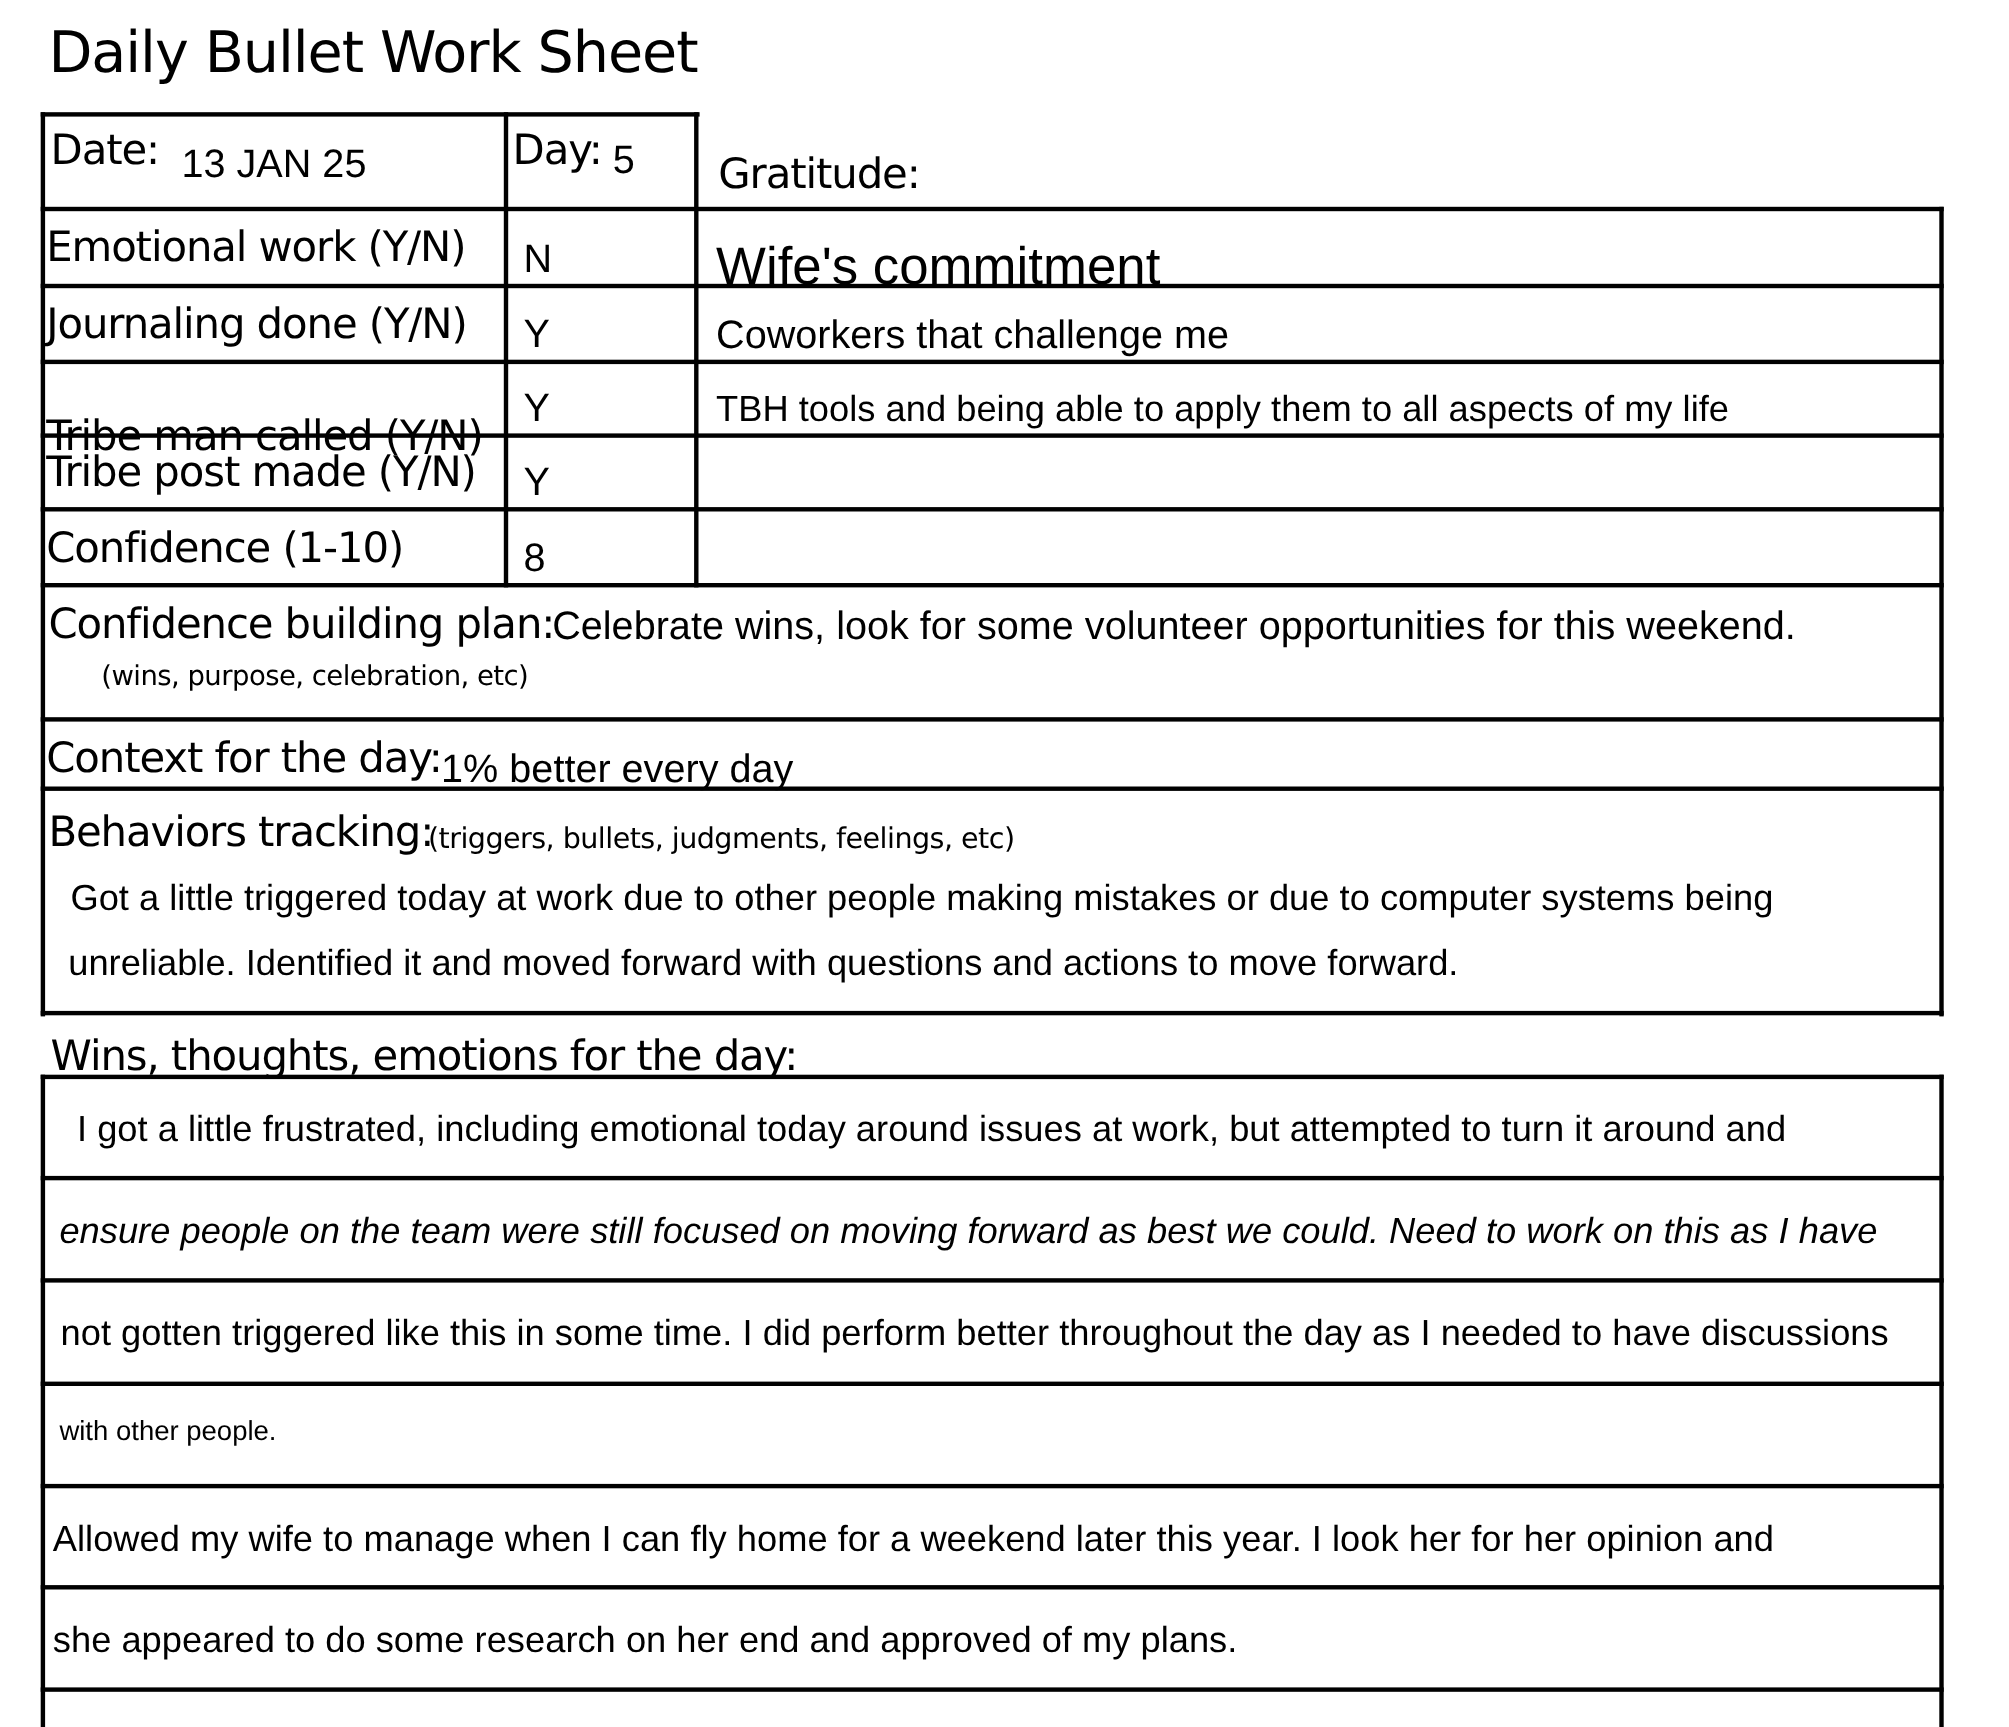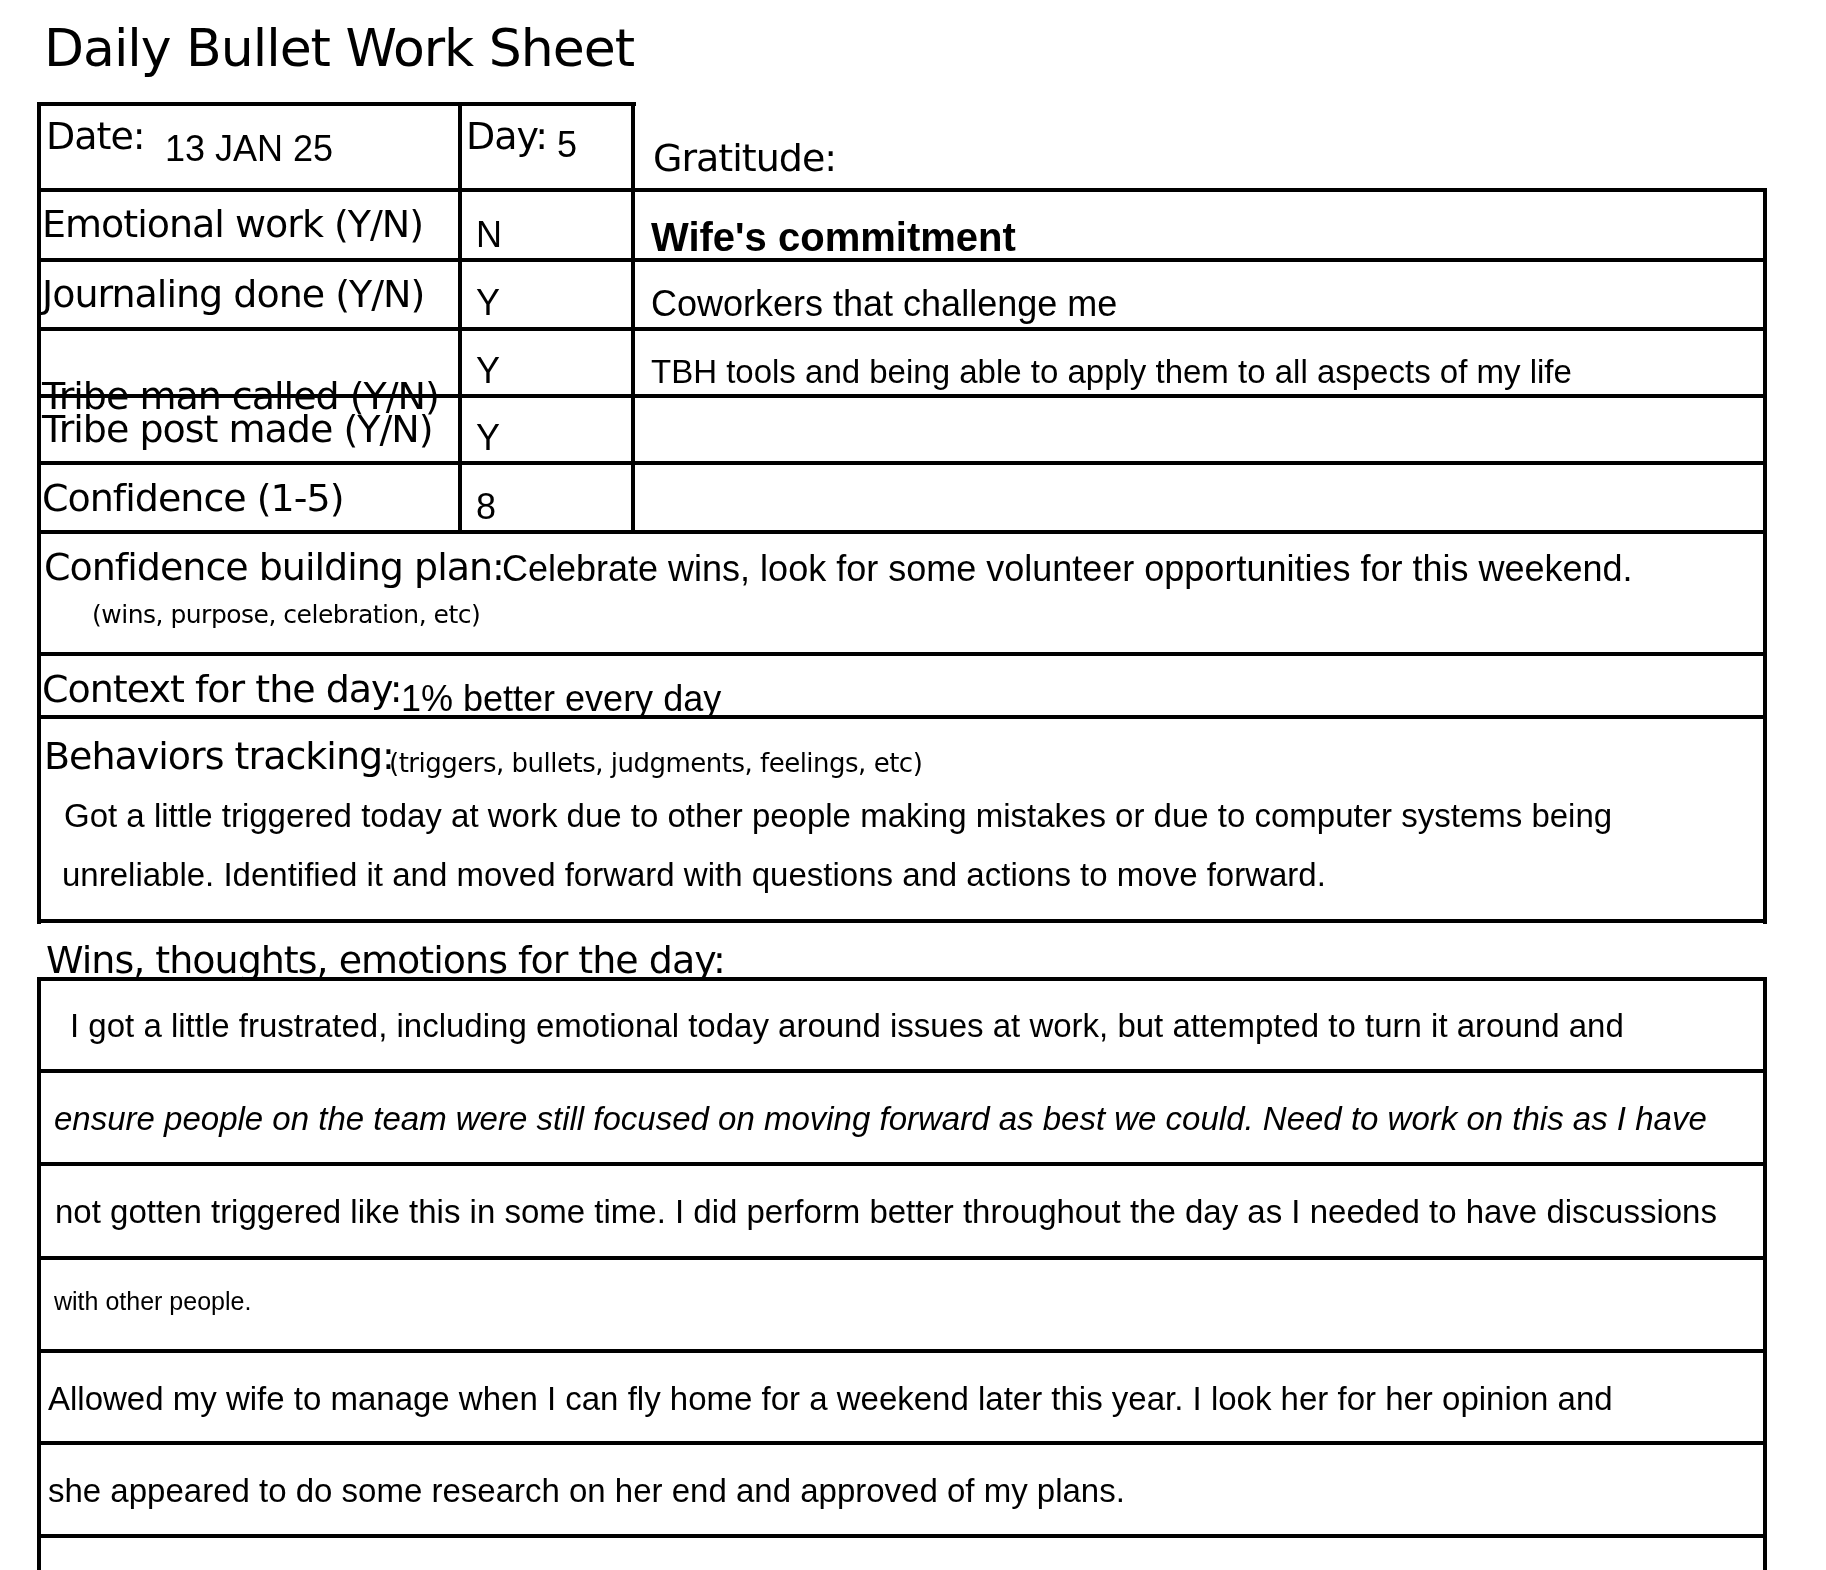--- a/index.html
+++ b/index.html
@@ -41,29 +41,29 @@
 <div class="abs lbl" style="left:46px; top:114px; font-size:38px;">Date:</div>
 <div class="abs val" style="left:165px; top:128px; font-size:36px;">13 JAN 25</div>
 <div class="abs lbl" style="left:466px; top:114px; font-size:38px;">Day:</div>
 <div class="abs val" style="left:557px; top:124px; font-size:36px;">5</div>
 <div class="abs lbl" style="left:653px; top:136px; font-size:38px;">Gratitude:</div>
 
 <div class="abs lbl" style="left:42px; top:202px; font-size:38px;">Emotional work  (Y/N)</div>
 <div class="abs lbl" style="left:42px; top:272px; font-size:38px;">Journaling done (Y/N)</div>
 <div class="abs lbl" style="left:42px; top:340px; font-size:38px;margin-top:34px;">Tribe man called (Y/N)</div>
 <div class="abs lbl" style="left:42px; top:407px; font-size:38px;">Tribe post made (Y/N)</div>
-<div class="abs lbl" style="left:42px; top:476px; font-size:38px;">Confidence (1-5)</div>
+<div class="abs lbl" style="left:42px; top:476px; font-size:38px;">Confidence (1-10)</div>
 
 <div class="abs val" style="left:476px; top:214px; font-size:36px;">N</div>
 <div class="abs val" style="left:476px; top:282px; font-size:36px;">Y</div>
 <div class="abs val" style="left:476px; top:350px; font-size:36px;">Y</div>
 <div class="abs val" style="left:476px; top:417px; font-size:36px;">Y</div>
 <div class="abs val" style="left:476px; top:486px; font-size:36px;">8</div>
 
-<div class="abs val" style="left:651px; top:215px; font-size:40px;font-weight:bold;">Wife's commitment</div>
+<div class="abs val" style="left:651px; top:215px; font-size:48px;">Wife's commitment</div>
 <div class="abs val" style="left:651px; top:283px; font-size:36px;">Coworkers that challenge me</div>
 <div class="abs val" style="left:651px; top:353px; font-size:33px;">TBH tools and being able to apply them to all aspects of my life</div>
 <div class="abs val" style="left:651px; top:418px; font-size:33px; width:1100px; height:34px;"></div>
 <div class="abs val" style="left:651px; top:485px; font-size:33px; width:1100px; height:34px;"></div>
 
 <div class="abs lbl" style="left:44px; top:545px; font-size:38px;">Confidence building plan:</div>
 <div class="abs lbl" style="left:44px; top:600px; font-size:25px; letter-spacing:-0.5px;margin-left:48px;">(wins, purpose, celebration, etc)</div>
 <div class="abs val" style="left:502px; top:548px; font-size:36px;">Celebrate wins, look for some volunteer opportunities for this weekend.</div>
 
 <div class="abs lbl" style="left:42px; top:667px; font-size:38px;">Context for the day:</div>

